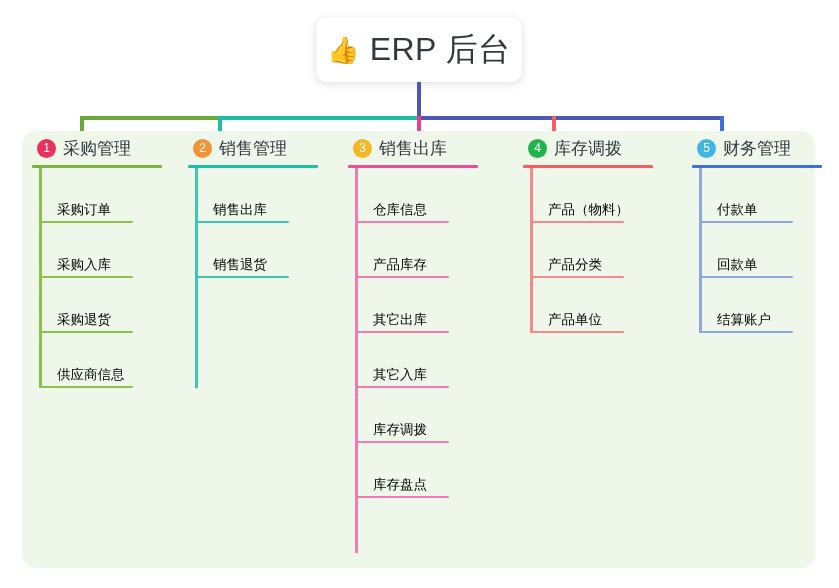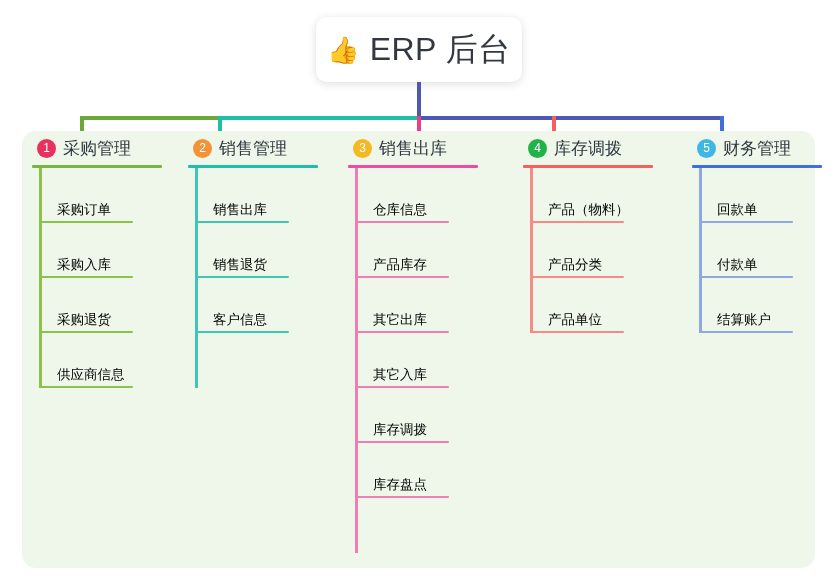--- a/index.html
+++ b/index.html
@@ -193,24 +193,20 @@
         <div class="items">
           <div class="spine" style="background: rgb(63, 199, 180); height: 220px;"></div>
           <div class="item">
             <span class="item-label">销售出库</span>
             <div class="item-rule" style="background: rgb(63, 199, 180);"></div>
           </div>
           <div class="item">
             <span class="item-label">销售退货</span>
             <div class="item-rule" style="background: rgb(63, 199, 180);"></div>
           </div>
-          <div class="item">
-            <span class="item-label">客户信息</span>
-            <div class="item-rule" style="background: rgb(63, 199, 180);"></div>
-          </div>
         </div>
       </div>
       <div class="column" style="left: 316px;">
         <div class="col-header">
           <span class="badge" style="background: rgb(245, 183, 34);">3</span>
           <span class="col-title">销售出库</span>
         </div>
         <div class="col-rule" style="background: rgb(238, 77, 155);"></div>
         <div class="items">
           <div class="spine" style="background: rgb(239, 126, 180); height: 385px;"></div>
@@ -264,27 +260,27 @@
       </div>
       <div class="column" style="left: 660px;">
         <div class="col-header">
           <span class="badge" style="background: rgb(63, 182, 227);">5</span>
           <span class="col-title">财务管理</span>
         </div>
         <div class="col-rule" style="background: rgb(63, 111, 216);"></div>
         <div class="items">
           <div class="spine" style="background: rgb(143, 168, 224); height: 165px;"></div>
           <div class="item">
+            <span class="item-label">付款单</span>
+            <div class="item-rule" style="background: rgb(143, 168, 224);"></div>
+          </div>
+          <div class="item">
             <span class="item-label">回款单</span>
             <div class="item-rule" style="background: rgb(143, 168, 224);"></div>
           </div>
           <div class="item">
-            <span class="item-label">付款单</span>
-            <div class="item-rule" style="background: rgb(143, 168, 224);"></div>
-          </div>
-          <div class="item">
             <span class="item-label">结算账户</span>
             <div class="item-rule" style="background: rgb(143, 168, 224);"></div>
           </div>
         </div>
       </div>
     </div>
 </div>
 
 </body></html>

